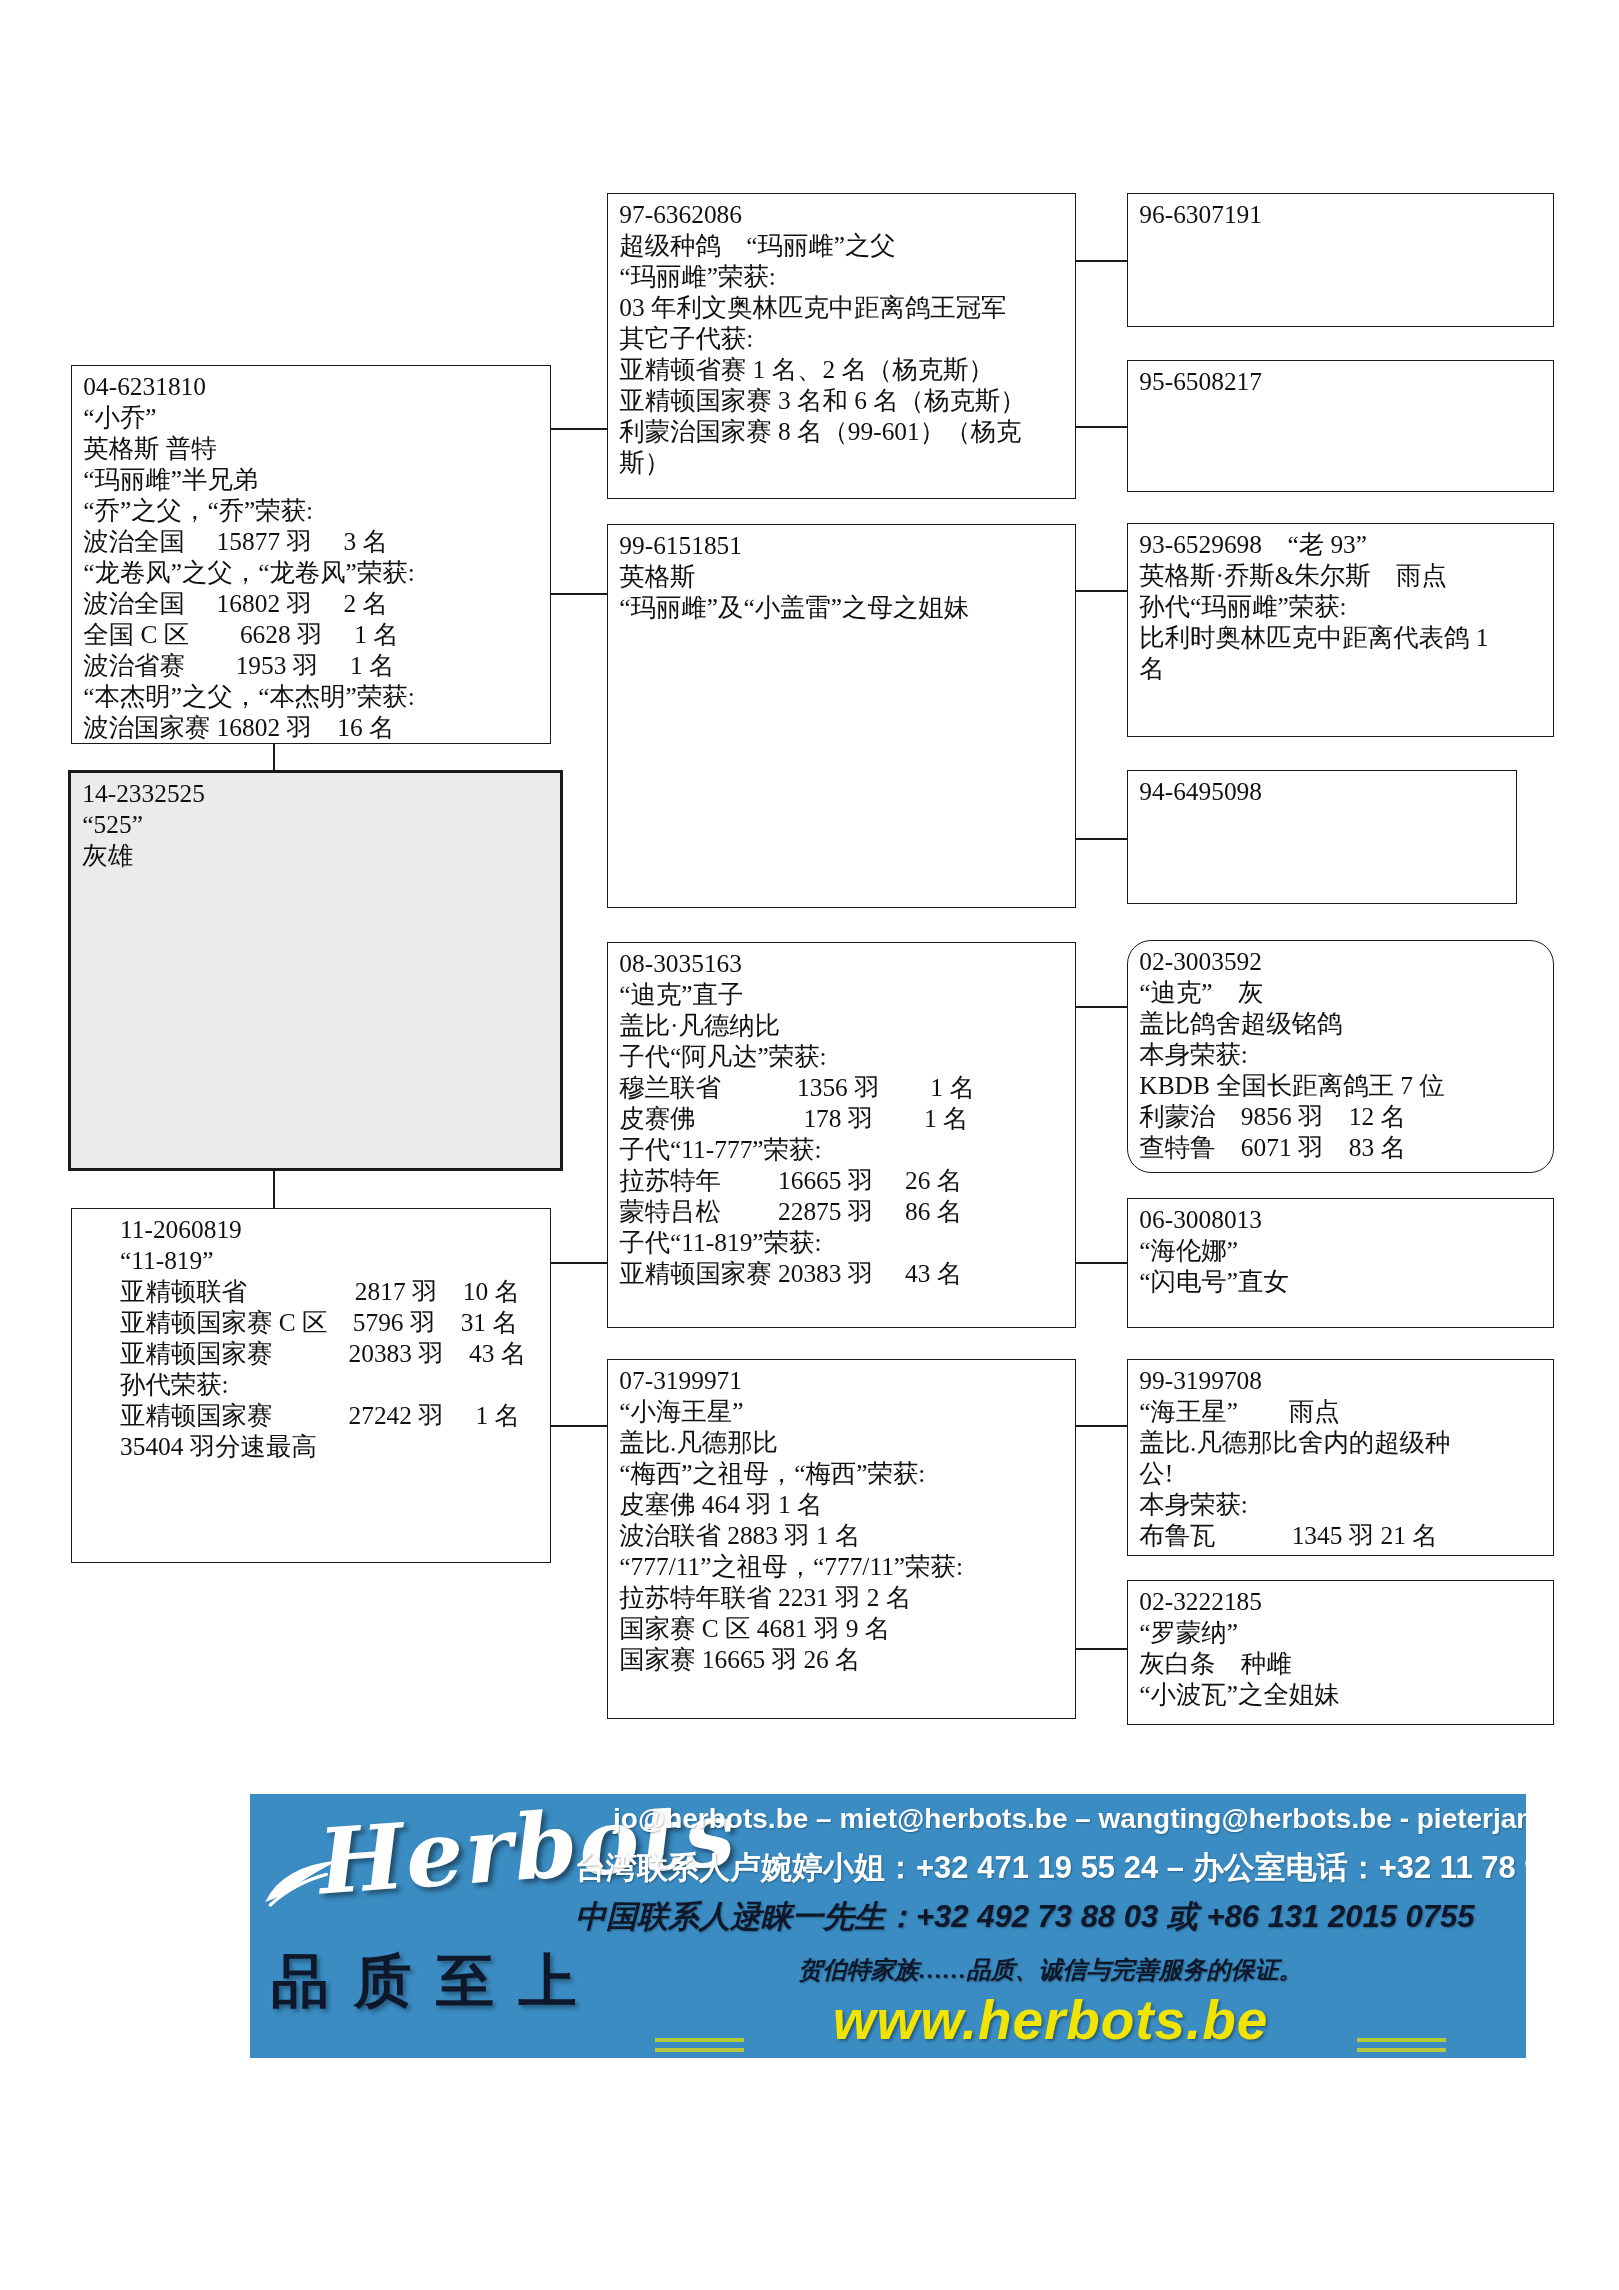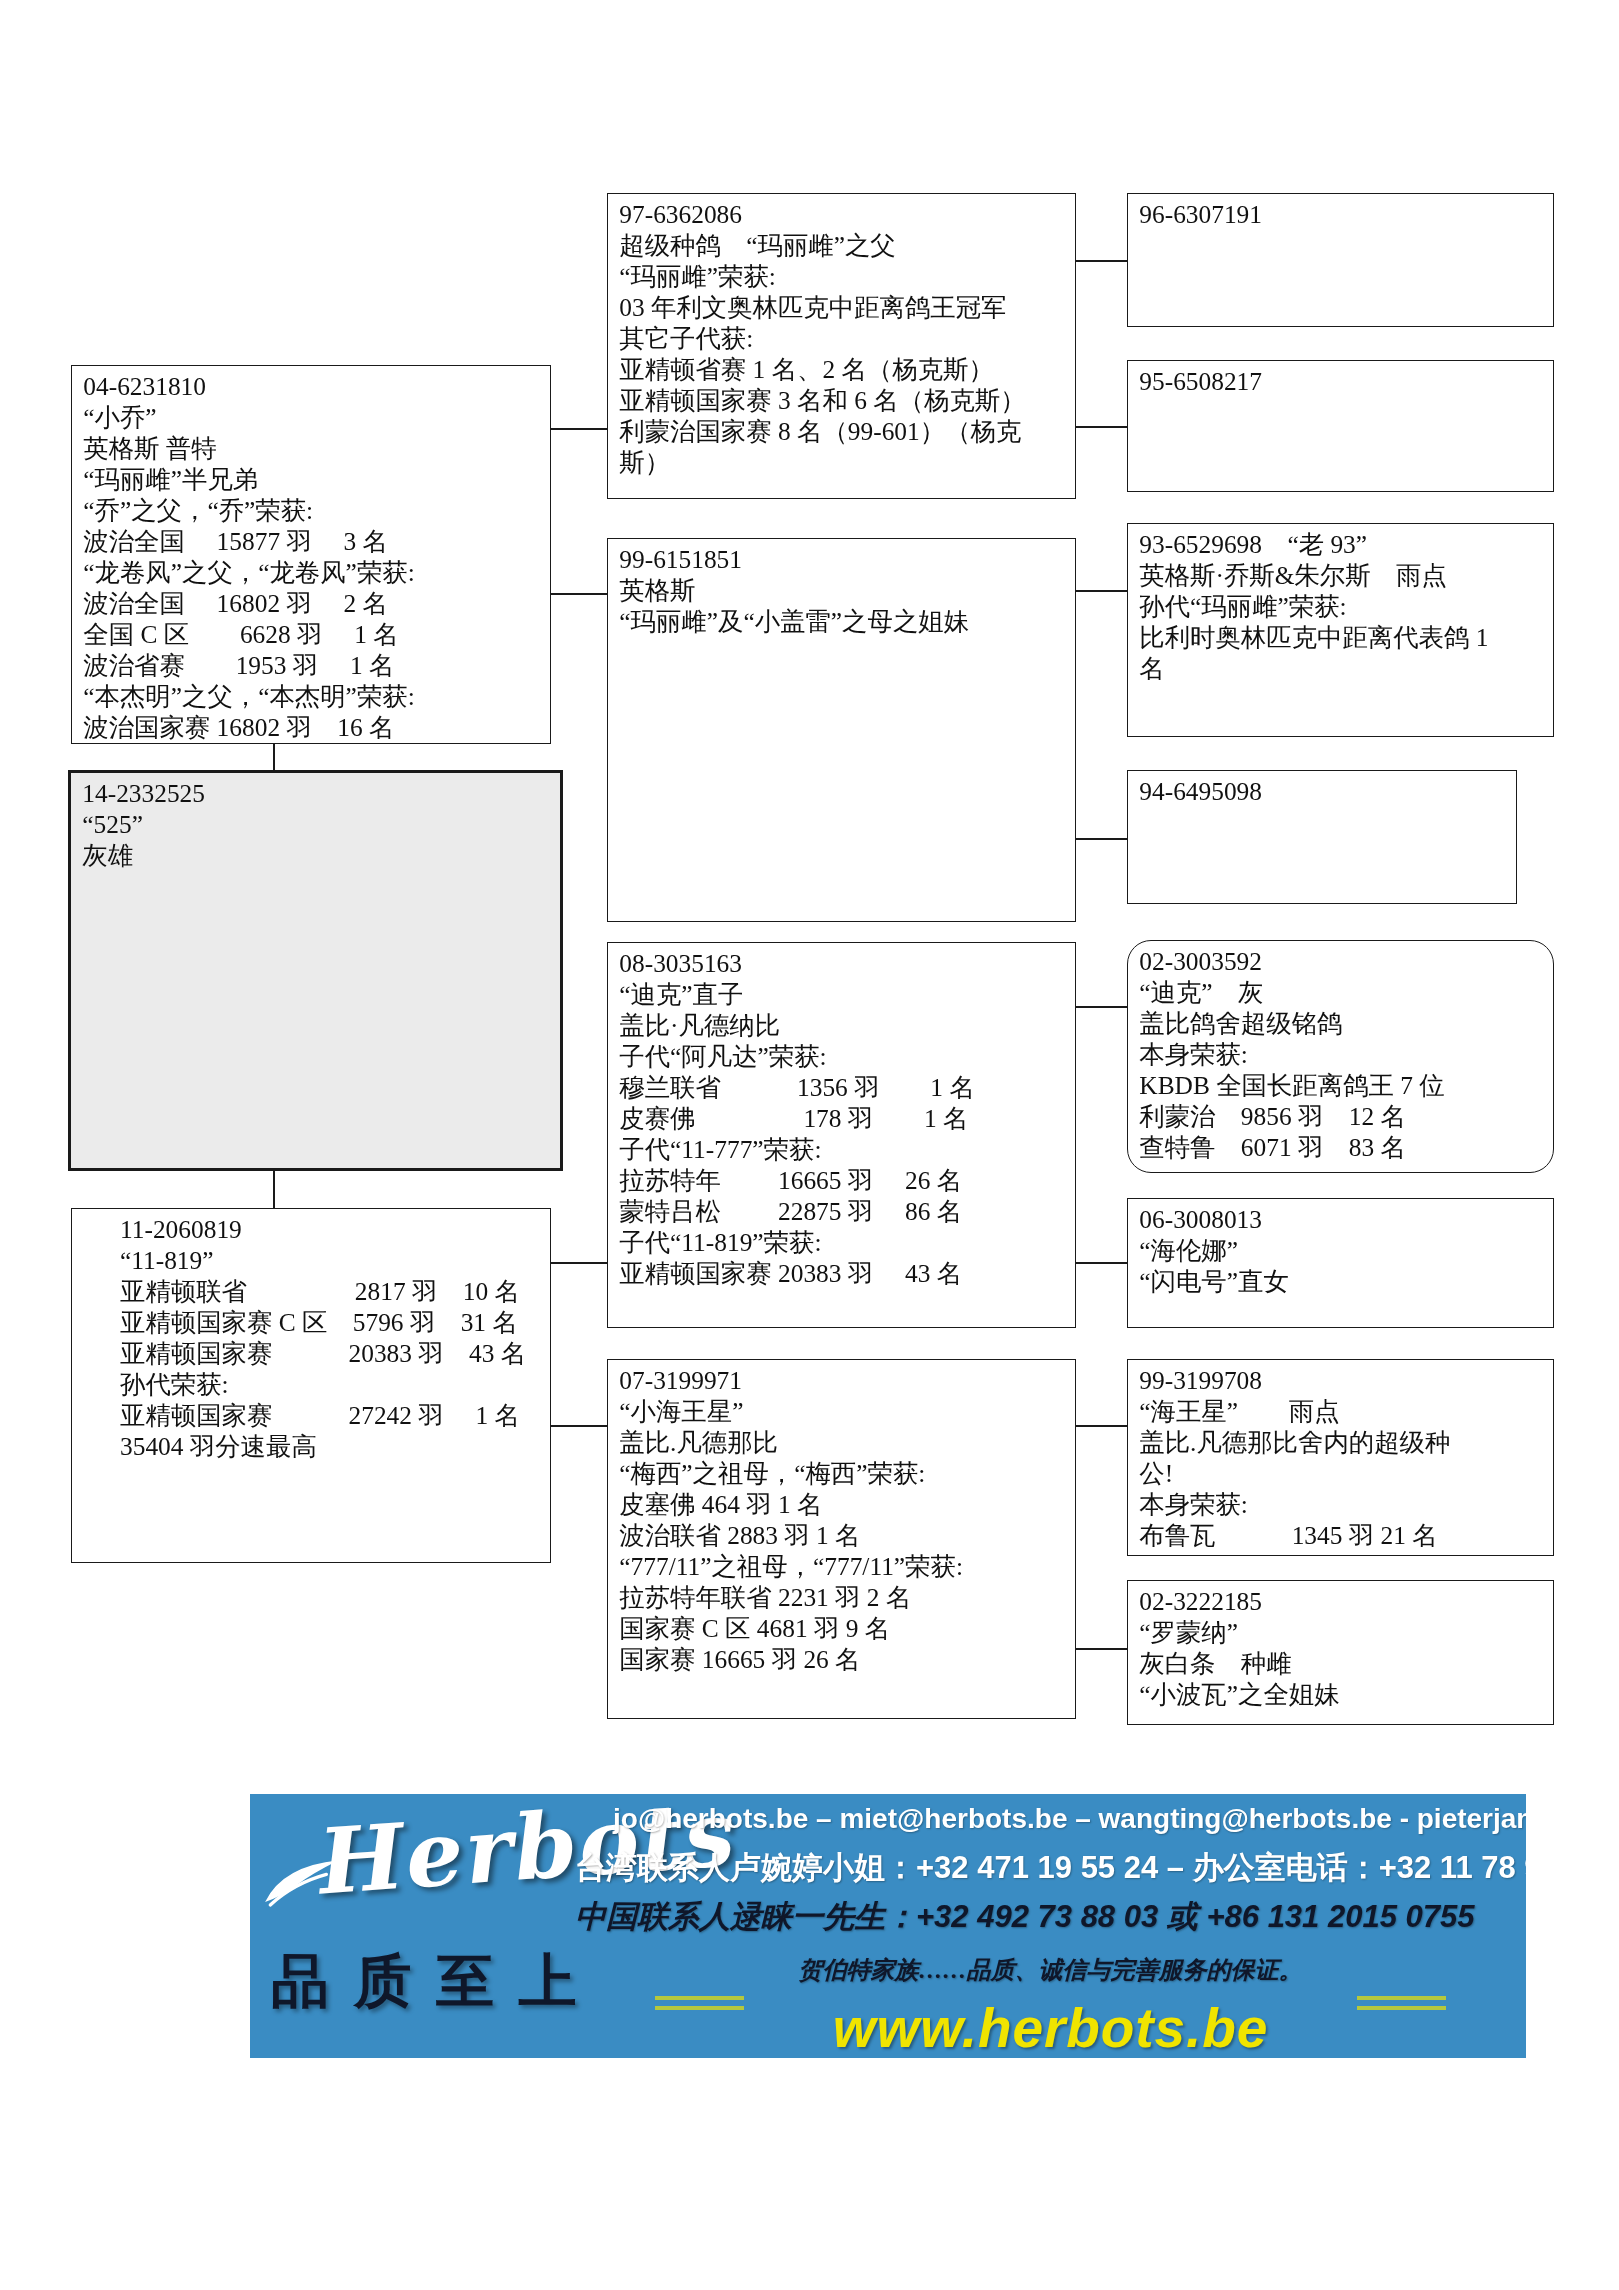--- a/index.html
+++ b/index.html
@@ -28,40 +28,40 @@
             color:#ffffff;white-space:nowrap;text-shadow:0.9px 0.9px 1.9px rgba(0,0,0,0.3);}
   .b-line2{position:absolute;left:0;top:53px;width:951px;text-align:center;font-size:31px;
            font-weight:bold;color:#ffffff;white-space:nowrap;text-shadow:0.9px 0.9px 1.9px rgba(0,0,0,0.3);}
   .b-line3{position:absolute;left:0;top:102px;width:951px;text-align:left;font-size:31px;
            font-weight:bold;color:#0f172a;white-space:nowrap;text-shadow:0.9px 0.9px 1.9px rgba(0,0,0,0.3);font-style:italic;}
   .b-slogan{position:absolute;left:0;top:160px;width:951px;text-align:center;font-size:24px;
             font-weight:bold;font-style:italic;color:#0f172a;
             font-family:"Liberation Serif","DejaVu Serif",serif;
             text-shadow:0.9px 0.9px 1.9px rgba(0,0,0,0.3);}
   .b-urlrow{position:absolute;left:0;top:202px;width:951px;height:56px;display:flex;
-            align-items:flex-start;justify-content:center;gap:89px;}
+            align-items:flex-end;justify-content:center;gap:89px;}
   .dbar{display:flex;flex-direction:column;gap:6.6px;width:89px;}
   .dbar span{display:block;height:3.8px;background:#b5c83e;}
   .b-url{font-size:55px;font-weight:bold;color:#f0e400;font-style:italic;
          text-shadow:1.9px 1.9px 2.8px rgba(0,0,0,0.35);letter-spacing:0.9px;}
 </style>
 </head>
 <body>
 
 <div class="page">
 
   <div class="pbox" style="left:71px;top:365px;width:480px;height:379px;"><div class="tline">04-6231810</div><div class="tline">“小乔”</div><div class="tline">英格斯 普特</div><div class="tline">“玛丽雌”半兄弟</div><div class="tline">“乔”之父，“乔”荣获:</div><div class="tline">波治全国　 15877 羽　 3 名</div><div class="tline">“龙卷风”之父，“龙卷风”荣获:</div><div class="tline">波治全国　 16802 羽　 2 名</div><div class="tline">全国 C 区　　6628 羽　 1 名</div><div class="tline">波治省赛　　1953 羽　 1 名</div><div class="tline">“本杰明”之父，“本杰明”荣获:</div><div class="tline">波治国家赛 16802 羽　16 名</div></div>
 
   <div class="pbox subject" style="left:68px;top:770px;width:495px;height:401px;"><div class="tline">14-2332525</div><div class="tline">“525”</div><div class="tline">灰雄</div></div>
 
   <div class="pbox" style="left:71px;top:1208px;width:480px;height:355px;padding-left:48px;"><div class="tline">11-2060819</div><div class="tline">“11-819”</div><div class="tline">亚精顿联省　　　　 2817 羽　10 名</div><div class="tline">亚精顿国家赛 C 区　5796 羽　31 名</div><div class="tline">亚精顿国家赛　　　20383 羽　43 名</div><div class="tline">孙代荣获:</div><div class="tline">亚精顿国家赛　　　27242 羽　 1 名</div><div class="tline">35404 羽分速最高</div></div>
 
   <div class="pbox" style="left:607px;top:193px;width:469px;height:306px;"><div class="tline">97-6362086</div><div class="tline">超级种鸽　“玛丽雌”之父</div><div class="tline">“玛丽雌”荣获:</div><div class="tline">03 年利文奥林匹克中距离鸽王冠军</div><div class="tline">其它子代获:</div><div class="tline">亚精顿省赛 1 名、2 名（杨克斯）</div><div class="tline">亚精顿国家赛 3 名和 6 名（杨克斯）</div><div class="tline">利蒙治国家赛 8 名（99-601）（杨克</div><div class="tline">斯）</div></div>
 
-  <div class="pbox" style="left:607px;top:524px;width:469px;height:384px;margin-top:14px;"><div class="tline">99-6151851</div><div class="tline">英格斯</div><div class="tline">“玛丽雌”及“小盖雷”之母之姐妹</div></div>
+  <div class="pbox" style="left:607px;top:524px;width:469px;height:384px;"><div class="tline">99-6151851</div><div class="tline">英格斯</div><div class="tline">“玛丽雌”及“小盖雷”之母之姐妹</div></div>
 
   <div class="pbox" style="left:607px;top:942px;width:469px;height:386px;"><div class="tline">08-3035163</div><div class="tline">“迪克”直子</div><div class="tline">盖比·凡德纳比</div><div class="tline">子代“阿凡达”荣获:</div><div class="tline">穆兰联省　　　1356 羽　　1 名</div><div class="tline">皮赛佛　　　　 178 羽　　1 名</div><div class="tline">子代“11-777”荣获:</div><div class="tline">拉苏特年　　 16665 羽　 26 名</div><div class="tline">蒙特吕松　　 22875 羽　 86 名</div><div class="tline">子代“11-819”荣获:</div><div class="tline">亚精顿国家赛 20383 羽　 43 名</div></div>
 
   <div class="pbox" style="left:607px;top:1359px;width:469px;height:360px;"><div class="tline">07-3199971</div><div class="tline">“小海王星”</div><div class="tline">盖比.凡德那比</div><div class="tline">“梅西”之祖母，“梅西”荣获:</div><div class="tline">皮塞佛 464 羽 1 名</div><div class="tline">波治联省 2883 羽 1 名</div><div class="tline">“777/11”之祖母，“777/11”荣获:</div><div class="tline">拉苏特年联省 2231 羽 2 名</div><div class="tline">国家赛 C 区 4681 羽 9 名</div><div class="tline">国家赛 16665 羽 26 名</div></div>
 
   <div class="pbox" style="left:1127px;top:193px;width:427px;height:134px;"><div class="tline">96-6307191</div></div>
 
   <div class="pbox" style="left:1127px;top:360px;width:427px;height:132px;"><div class="tline">95-6508217</div></div>
 
   <div class="pbox" style="left:1127px;top:523px;width:427px;height:214px;"><div class="tline">93-6529698　“老 93”</div><div class="tline">英格斯·乔斯&amp;朱尔斯　雨点</div><div class="tline">孙代“玛丽雌”荣获:</div><div class="tline">比利时奥林匹克中距离代表鸽 1</div><div class="tline">名</div></div>

